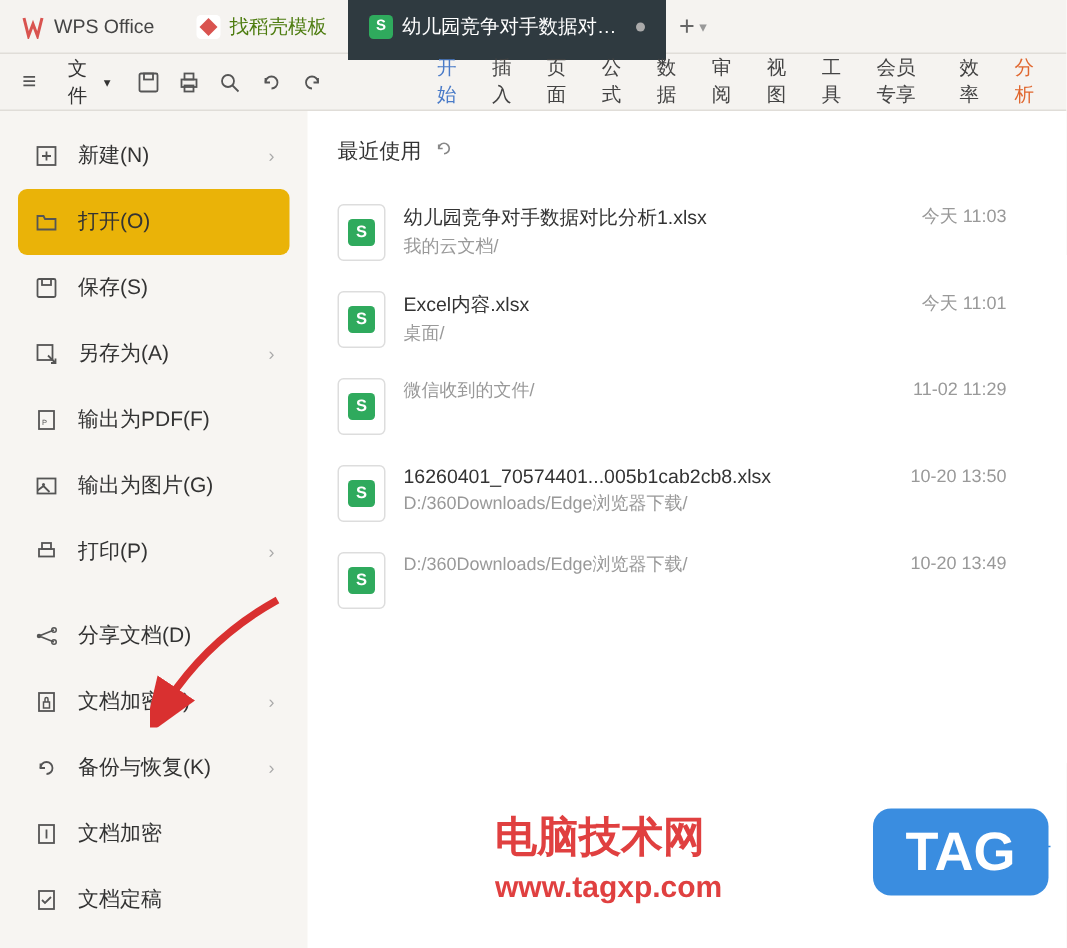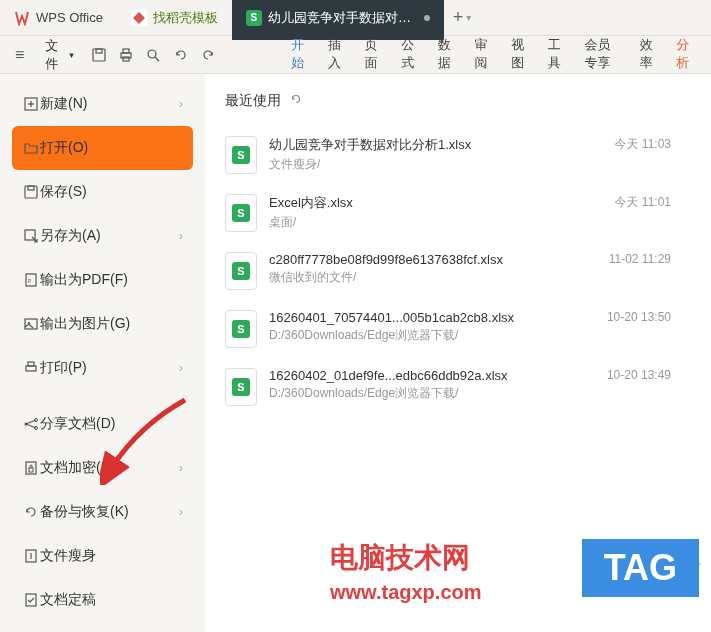--- a/index.html
+++ b/index.html
@@ -20,41 +20,41 @@
 .toolbar { height: 38px; display: flex; align-items: center; padding: 0 8px; gap: 4px; border-bottom: 1px solid #e0ddd8; background: #f5f3f0; }
 .tool-btn { width: 28px; height: 28px; display: flex; align-items: center; justify-content: center; color: #555; border-radius: 4px; }
 .file-btn { padding: 4px 10px; font-size: 13px; color: #333; display: flex; align-items: center; gap: 4px; }
 .menu-items { display: flex; gap: 2px; margin-left: 60px; }
 .menu-item { padding: 6px 8px; font-size: 13px; color: #444; font-family: Liberation Serif, serif; }
 .menu-item.active { color: #4a7bc8; border-bottom: 2px solid #4a7bc8; }
 .menu-item.analyze { color: #e0672f; }
 
 .main { display: flex; height: calc(100% - 74px); }
 .sidebar { width: 205px; background: #f7f5f2; padding: 8px 12px; }
-.side-item { display: flex; align-items: center; height: 44px; padding: 0 10px; border-radius: 6px; font-size: 14px; color: #333; position: relative; text-align: right; }
-.side-item.selected { background: #f97316; }
+.side-item { display: flex; align-items: center; height: 44px; padding: 0 10px; border-radius: 6px; font-size: 14px; color: #333; gap: 12px; position: relative; text-align: right; }
+.side-item.selected { background: #eab308; }
 .side-item .chev { position: absolute; right: 10px; color: #aaa; font-size: 12px; }
 .side-icon { width: 18px; height: 18px; display: flex; align-items: center; justify-content: center; color: #555; }
 .side-divider { height: 12px; }
 
 .content { flex: 1; background: #fff; padding: 18px 20px; }
 .recent-header { display: flex; align-items: flex-start; gap: 8px; font-size: 14px; color: #333; margin-bottom: 16px; }
 .file-row { display: flex; align-items: flex-start; padding: 10px 0; gap: 12px; }
 .file-icon { width: 32px; height: 38px; border: 1px solid #ddd; border-radius: 4px; display: flex; align-items: center; justify-content: center; }
 .file-icon-inner { width: 18px; height: 18px; background: #2faa5d; border-radius: 3px; color: #fff; font-size: 11px; font-weight: bold; display: flex; align-items: center; justify-content: center; }
 .file-info { flex: 1; }
 .file-name { font-size: 13px; color: #333; margin-bottom: 2px; }
 .file-path { font-size: 12px; color: #999; }
 .file-time { font-size: 12px; color: #999; white-space: nowrap; margin-right: 20px; }
 
 .arrow-overlay { position: absolute; left: 100px; top: 395px; pointer-events: none; z-index: 10; }
 .watermark { position: absolute; bottom: 28px; left: 330px; z-index: 20; }
 .wm-text1 { font-size: 28px; font-weight: bold; color: #e04040; }
 .wm-text2 { font-size: 20px; color: #e04040; margin-top: 4px; font-weight: bold; }
-.tag-badge { position: absolute; right: 12px; bottom: 35px; background: #3a8de0; color: #fff; font-size: 36px; font-weight: bold; padding: 8px 22px; border-radius: 0; z-index: 20; }
+.tag-badge { position: absolute; right: 12px; bottom: 35px; background: #3a8de0; color: #fff; font-size: 36px; font-weight: bold; padding: 8px 22px; border-radius: 12px; z-index: 20; }
 .extra-text { position: absolute; right: 10px; bottom: 50px; font-size: 20px; color: #3a8de0; z-index: 19; }
 
 svg { display: block; }
 </style>
 </head>
 <body>
 
 <div class="titlebar">
   <div class="tab wps">
     <span class="tab-icon wps">
@@ -252,21 +252,21 @@
       <span class="chev">›</span>
     </div>
 
     <div class="side-item">
       <span class="side-icon">
           <svg width="16" height="16" viewBox="0 0 16 16">
             <rect x="3" y="2" width="10" height="12" fill="none" stroke="#555" stroke-width="1.2"></rect>
             <line x1="8" y1="5" x2="8" y2="11" stroke="#555" stroke-width="1.2"></line>
           </svg>
         </span>
-      <span>文件瘦身</span>
+      <span>文档加密</span>
     </div>
 
     <div class="side-item">
       <span class="side-icon">
           <svg width="16" height="16" viewBox="0 0 16 16">
             <rect x="3" y="2" width="10" height="12" fill="none" stroke="#555" stroke-width="1.2"></rect>
             <path d="M5 8 L7 10 L11 6" fill="none" stroke="#555" stroke-width="1.2"></path>
           </svg>
         </span>
       <span>文档定稿</span>
@@ -284,60 +284,58 @@
           </svg>
       </span>
     </div>
     <div id="file-list">
         <div class="file-row">
     <div class="file-icon">
       <div class="file-icon-inner">S</div>
     </div>
     <div class="file-info">
       <div class="file-name">幼儿园竞争对手数据对比分析1.xlsx</div>
-      <div class="file-path">文件瘦身/</div>
+      <div class="file-path">我的云文档/</div>
     </div>
     <div class="file-time">今天  11:03</div>
         </div>
         <div class="file-row">
     <div class="file-icon">
       <div class="file-icon-inner">S</div>
     </div>
     <div class="file-info">
       <div class="file-name">Excel内容.xlsx</div>
       <div class="file-path">桌面/</div>
     </div>
     <div class="file-time">今天  11:01</div>
         </div>
         <div class="file-row">
     <div class="file-icon">
       <div class="file-icon-inner">S</div>
     </div>
     <div class="file-info">
-      <div class="file-name">c280ff7778be08f9d99f8e6137638fcf.xlsx</div>
       <div class="file-path">微信收到的文件/</div>
     </div>
     <div class="file-time">11-02  11:29</div>
         </div>
         <div class="file-row">
     <div class="file-icon">
       <div class="file-icon-inner">S</div>
     </div>
     <div class="file-info">
       <div class="file-name">16260401_70574401...005b1cab2cb8.xlsx</div>
       <div class="file-path">D:/360Downloads/Edge浏览器下载/</div>
     </div>
     <div class="file-time">10-20  13:50</div>
         </div>
         <div class="file-row">
     <div class="file-icon">
       <div class="file-icon-inner">S</div>
     </div>
     <div class="file-info">
-      <div class="file-name">16260402_01def9fe...edbc66ddb92a.xlsx</div>
       <div class="file-path">D:/360Downloads/Edge浏览器下载/</div>
     </div>
     <div class="file-time">10-20  13:49</div>
         </div>
       </div>
   </div>
 </div>
 
 <svg class="arrow-overlay" width="100" height="90" viewBox="0 0 100 90">
   <defs>

